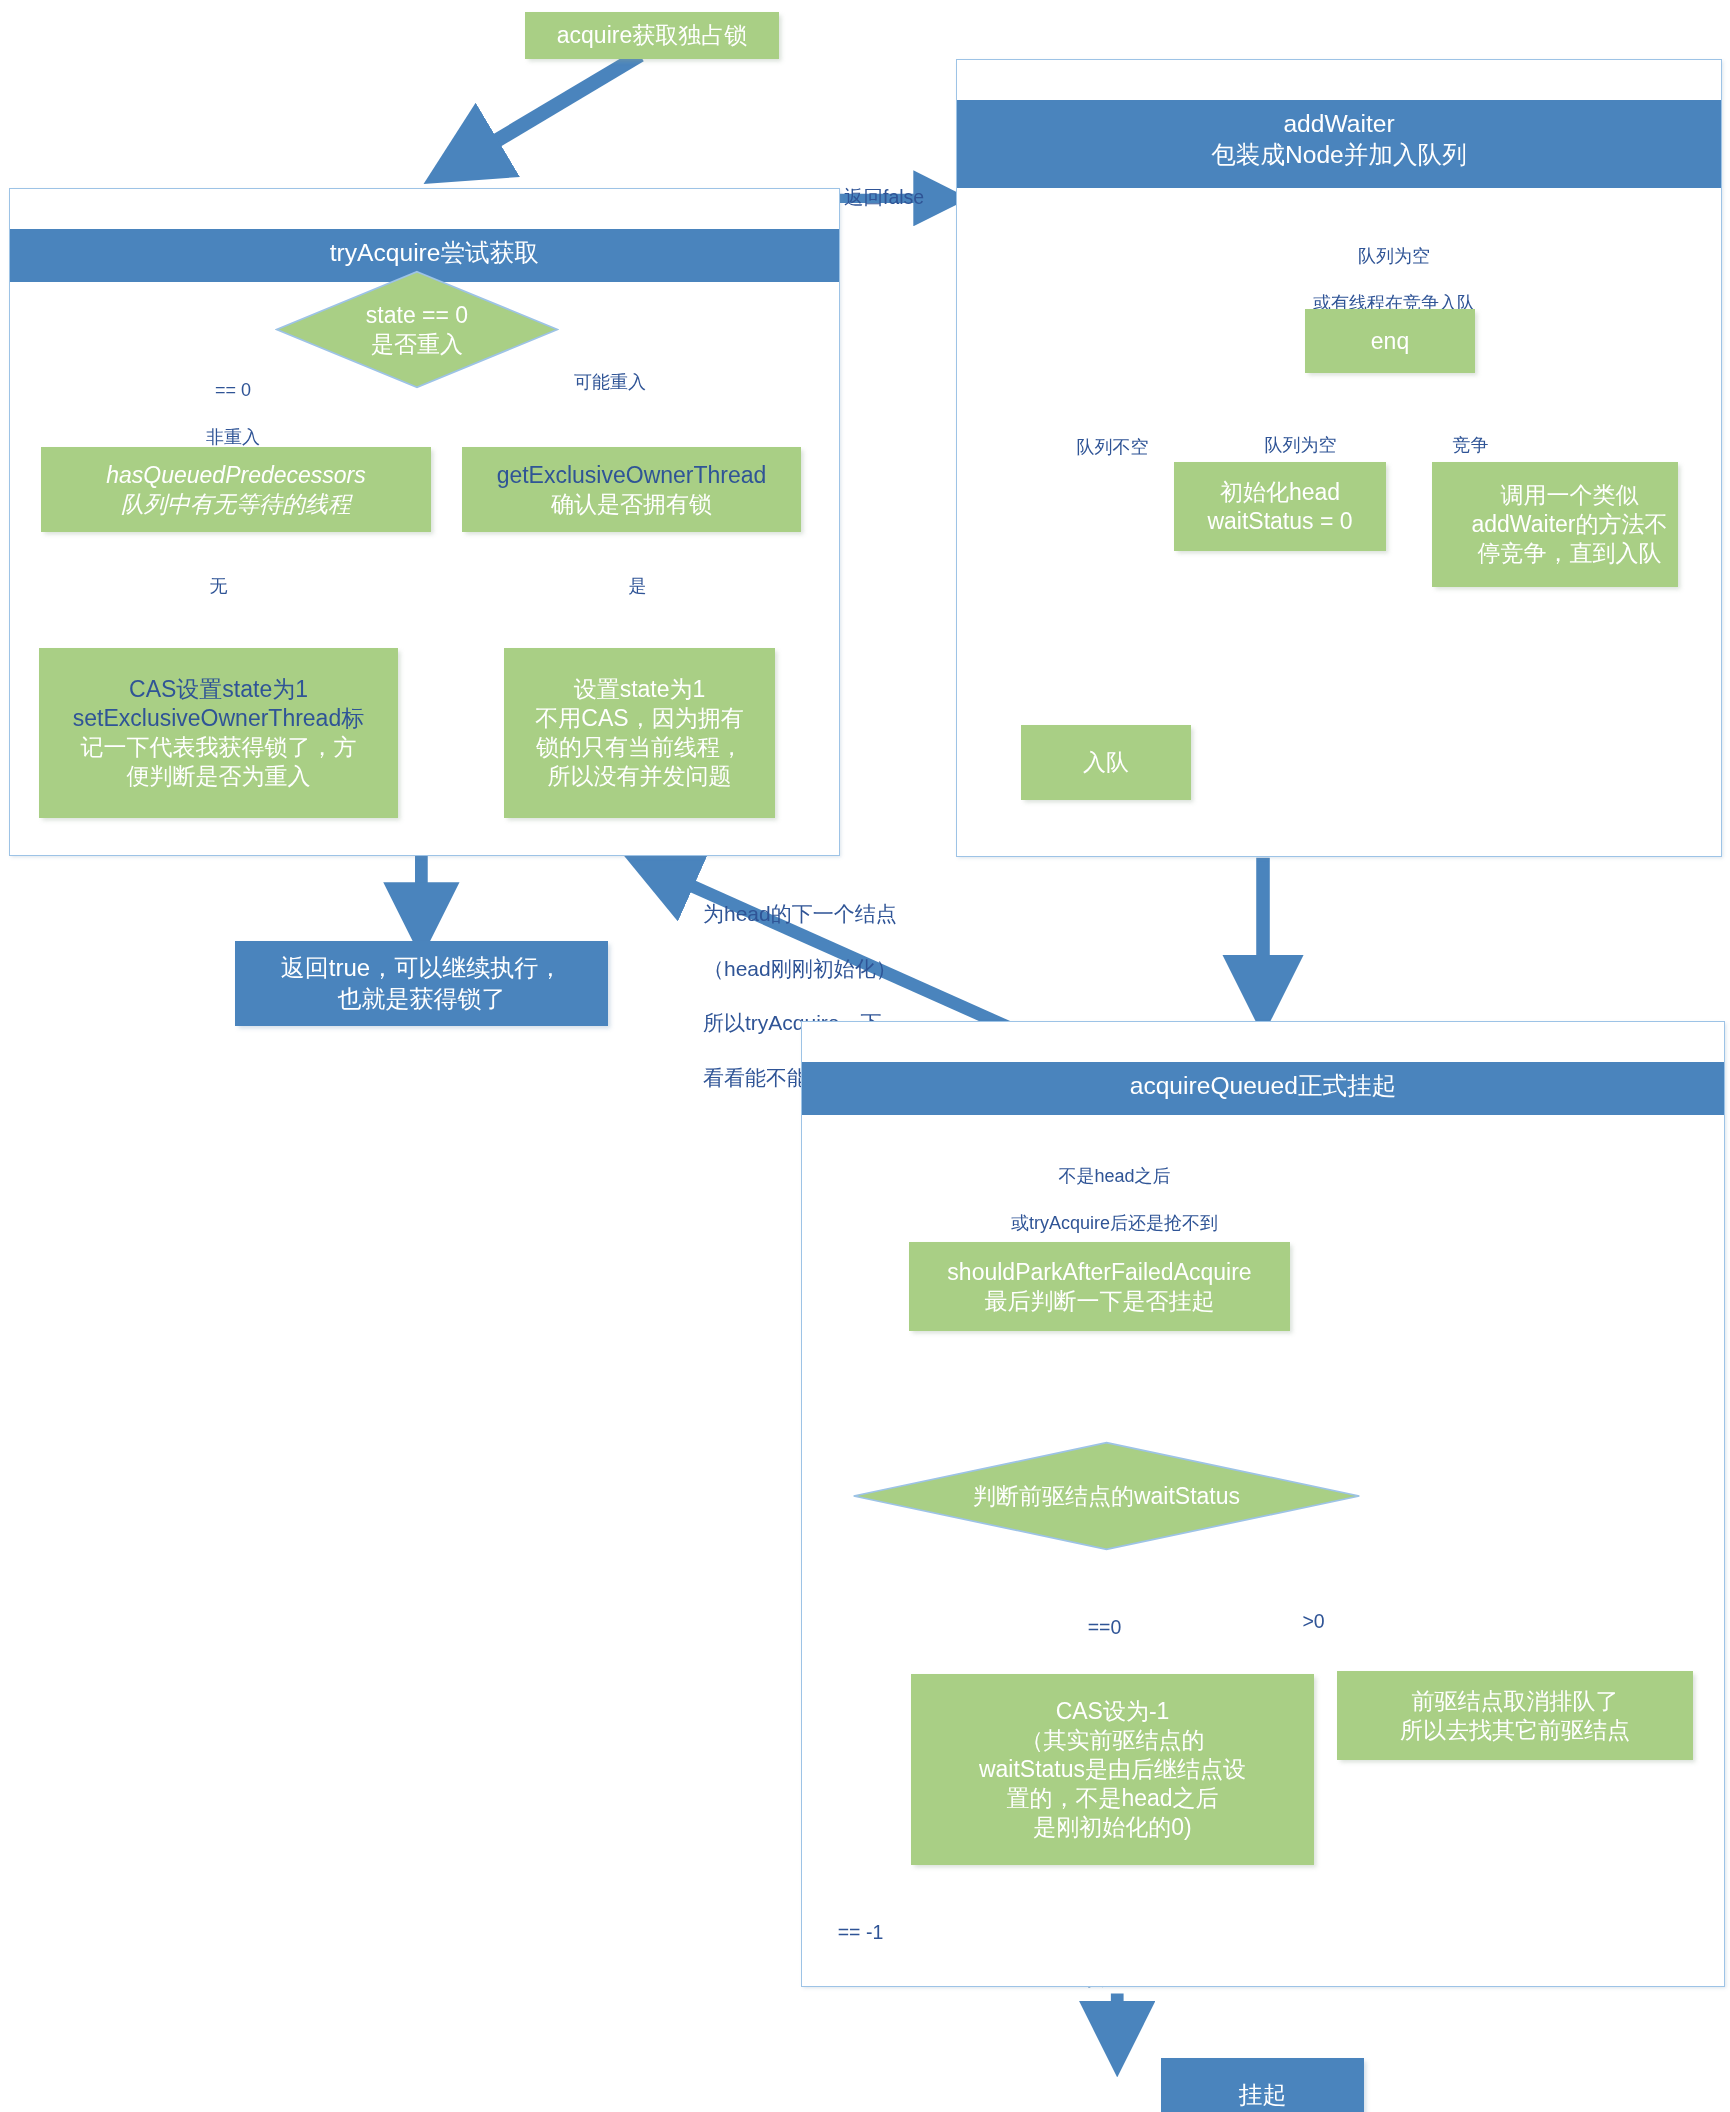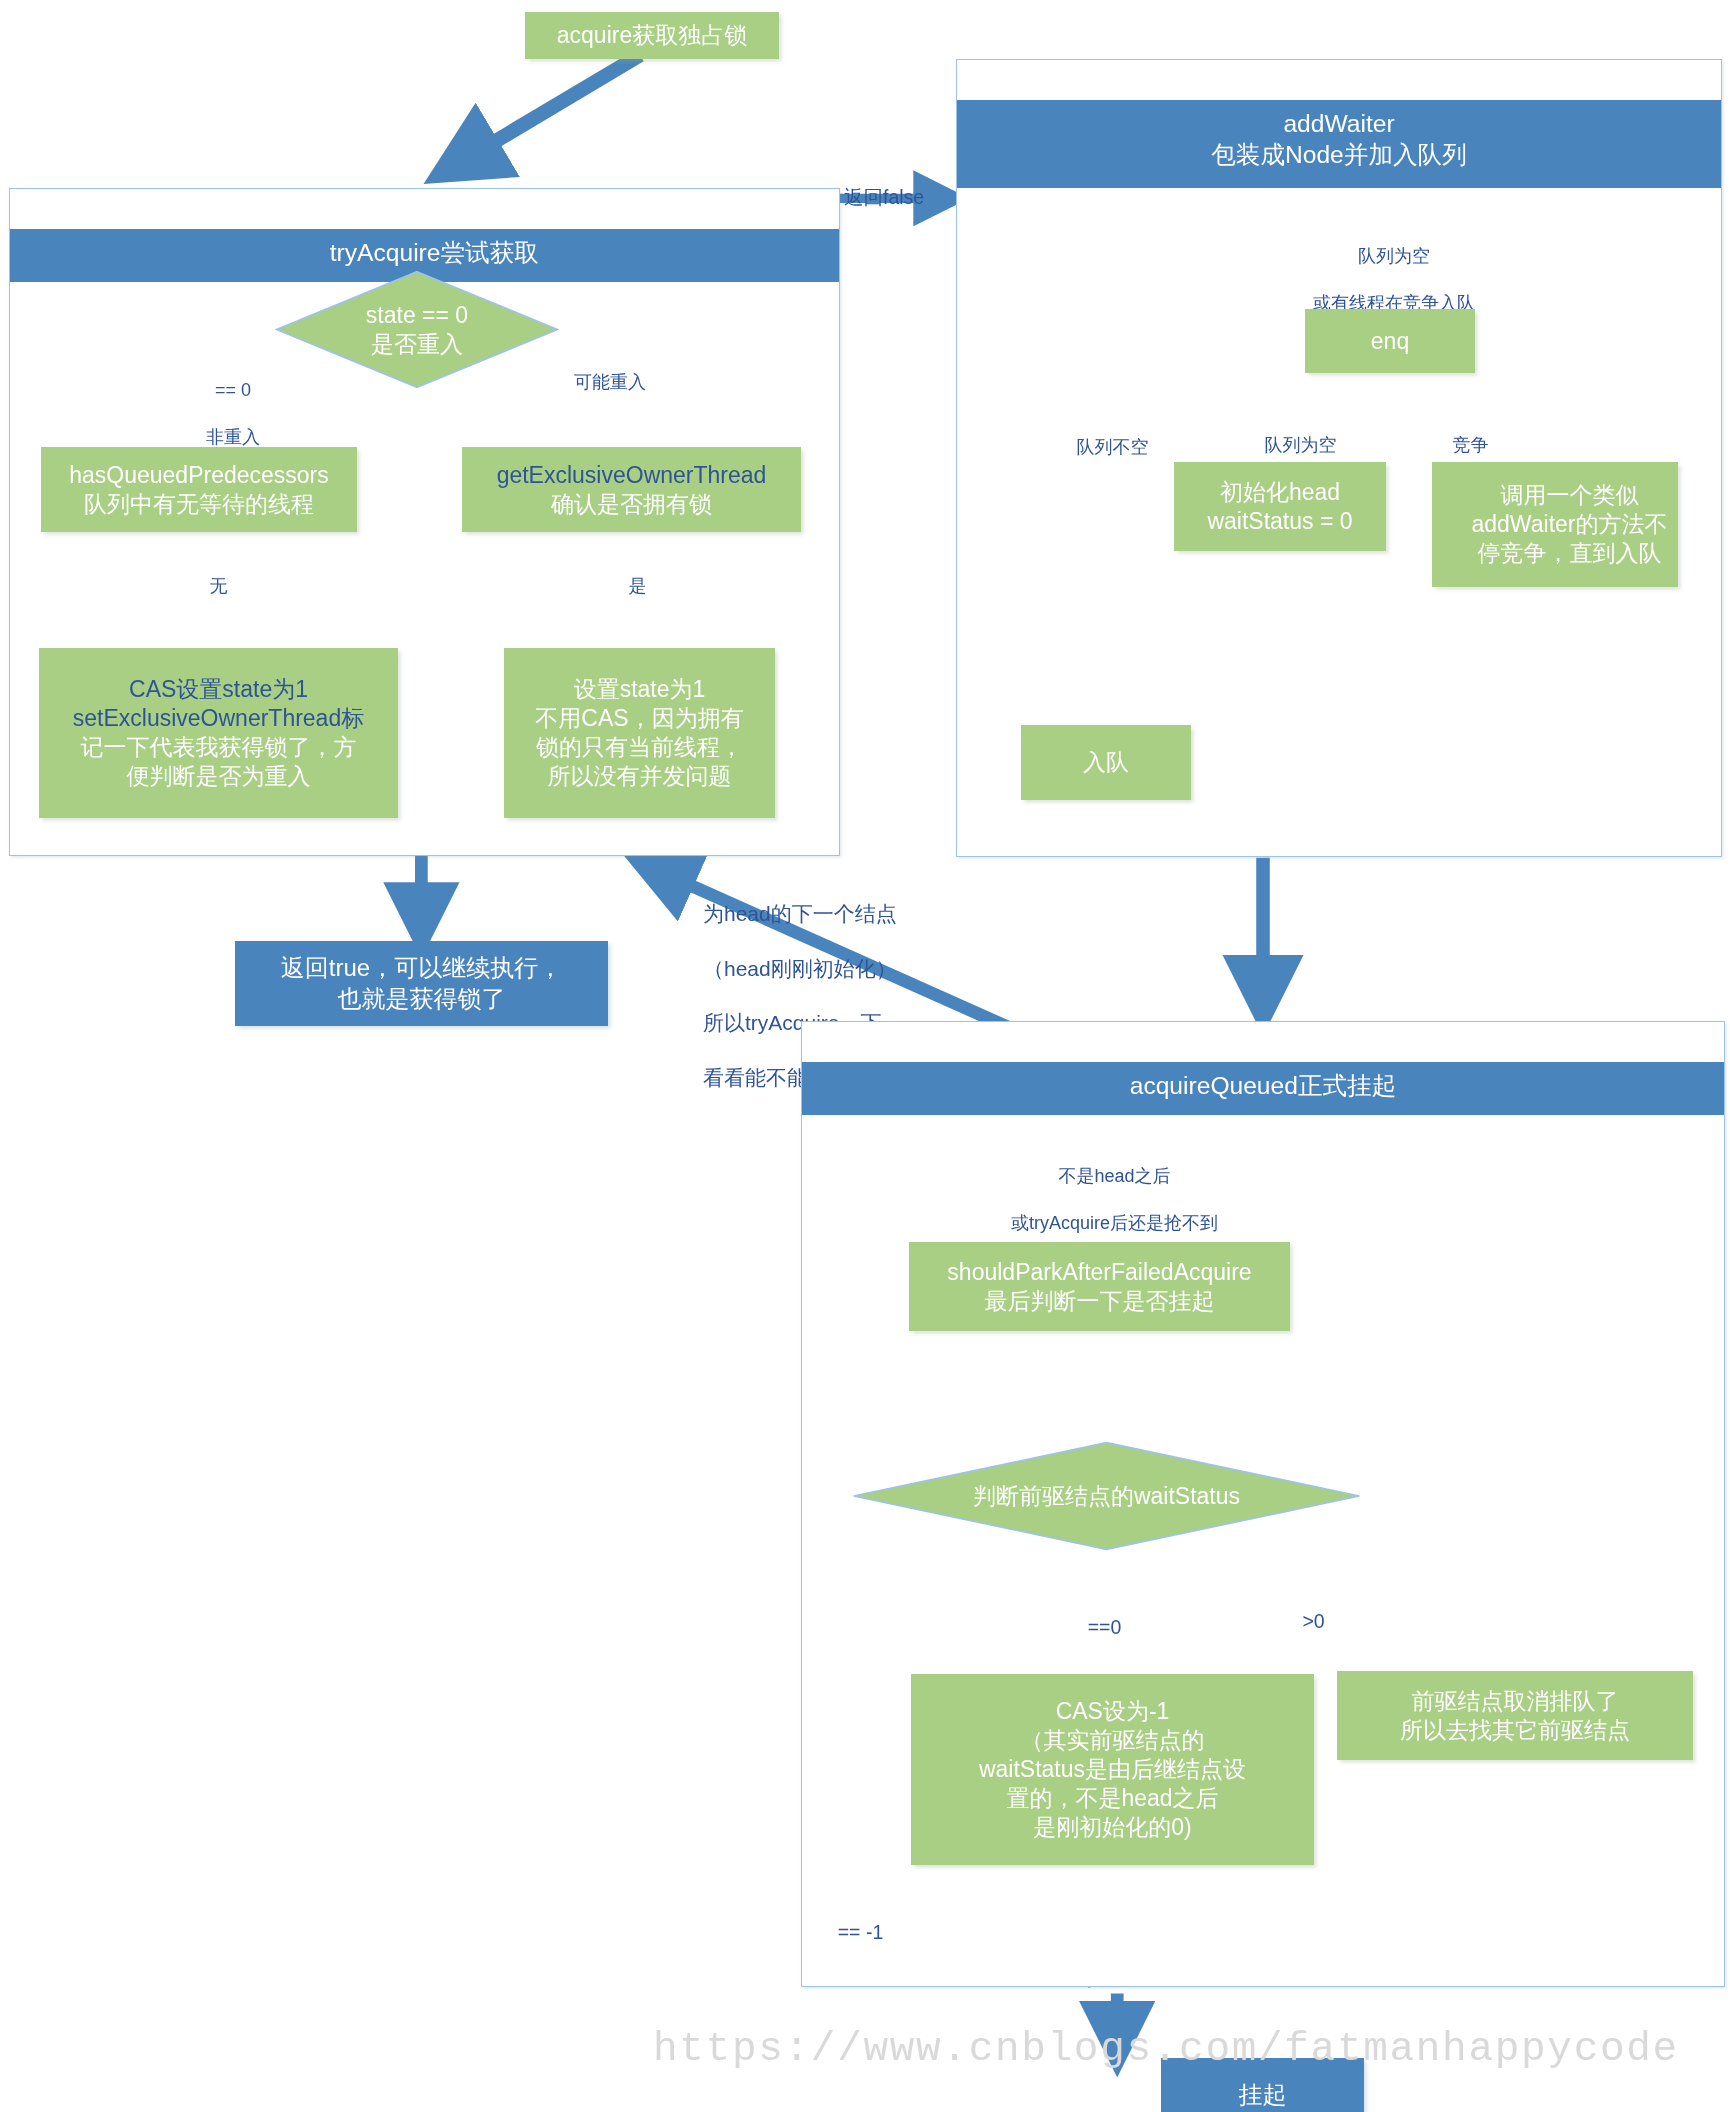--- a/index.html
+++ b/index.html
@@ -202,21 +202,21 @@
     </div>
   </div>
 
   <div class="elabel" style="left:182px;top:356px;width:102px;">
     <div>== 0</div>
     <div>非重入</div>
   </div>
 
   <div class="elabel" style="left:542px;top:371px;width:136px;">可能重入</div>
 
-  <div class="node green" style="left:41px;top:447px;width:316px;height:85px;">
+  <div class="node green" style="left:41px;top:447px;width:390px;height:85px;font-style:italic;">
     <span class="txt">
       <span>hasQueuedPredecessors</span><br>
       <span>队列中有无等待的线程</span>
     </span>
   </div>
 
   <div class="node green" style="left:462px;top:447px;width:339px;height:85px;">
     <span class="txt">
       <span class="mono-accent">getExclusiveOwnerThread</span><br>
       <span>确认是否拥有锁</span>
@@ -342,16 +342,15 @@
     <span class="txt">
       <span>前驱结点取消排队了</span><br>
       <span>所以去找其它前驱结点</span>
     </span>
   </div>
 
   <div class="node blue" style="left:1161px;top:2058px;width:203px;height:75px;">
     <span class="txt">挂起</span>
   </div>
 
-  <div id="watermark">https://www.cnblogs.com/fatmanhappycode</div>
 
 </div>
 
 
 </body></html>

